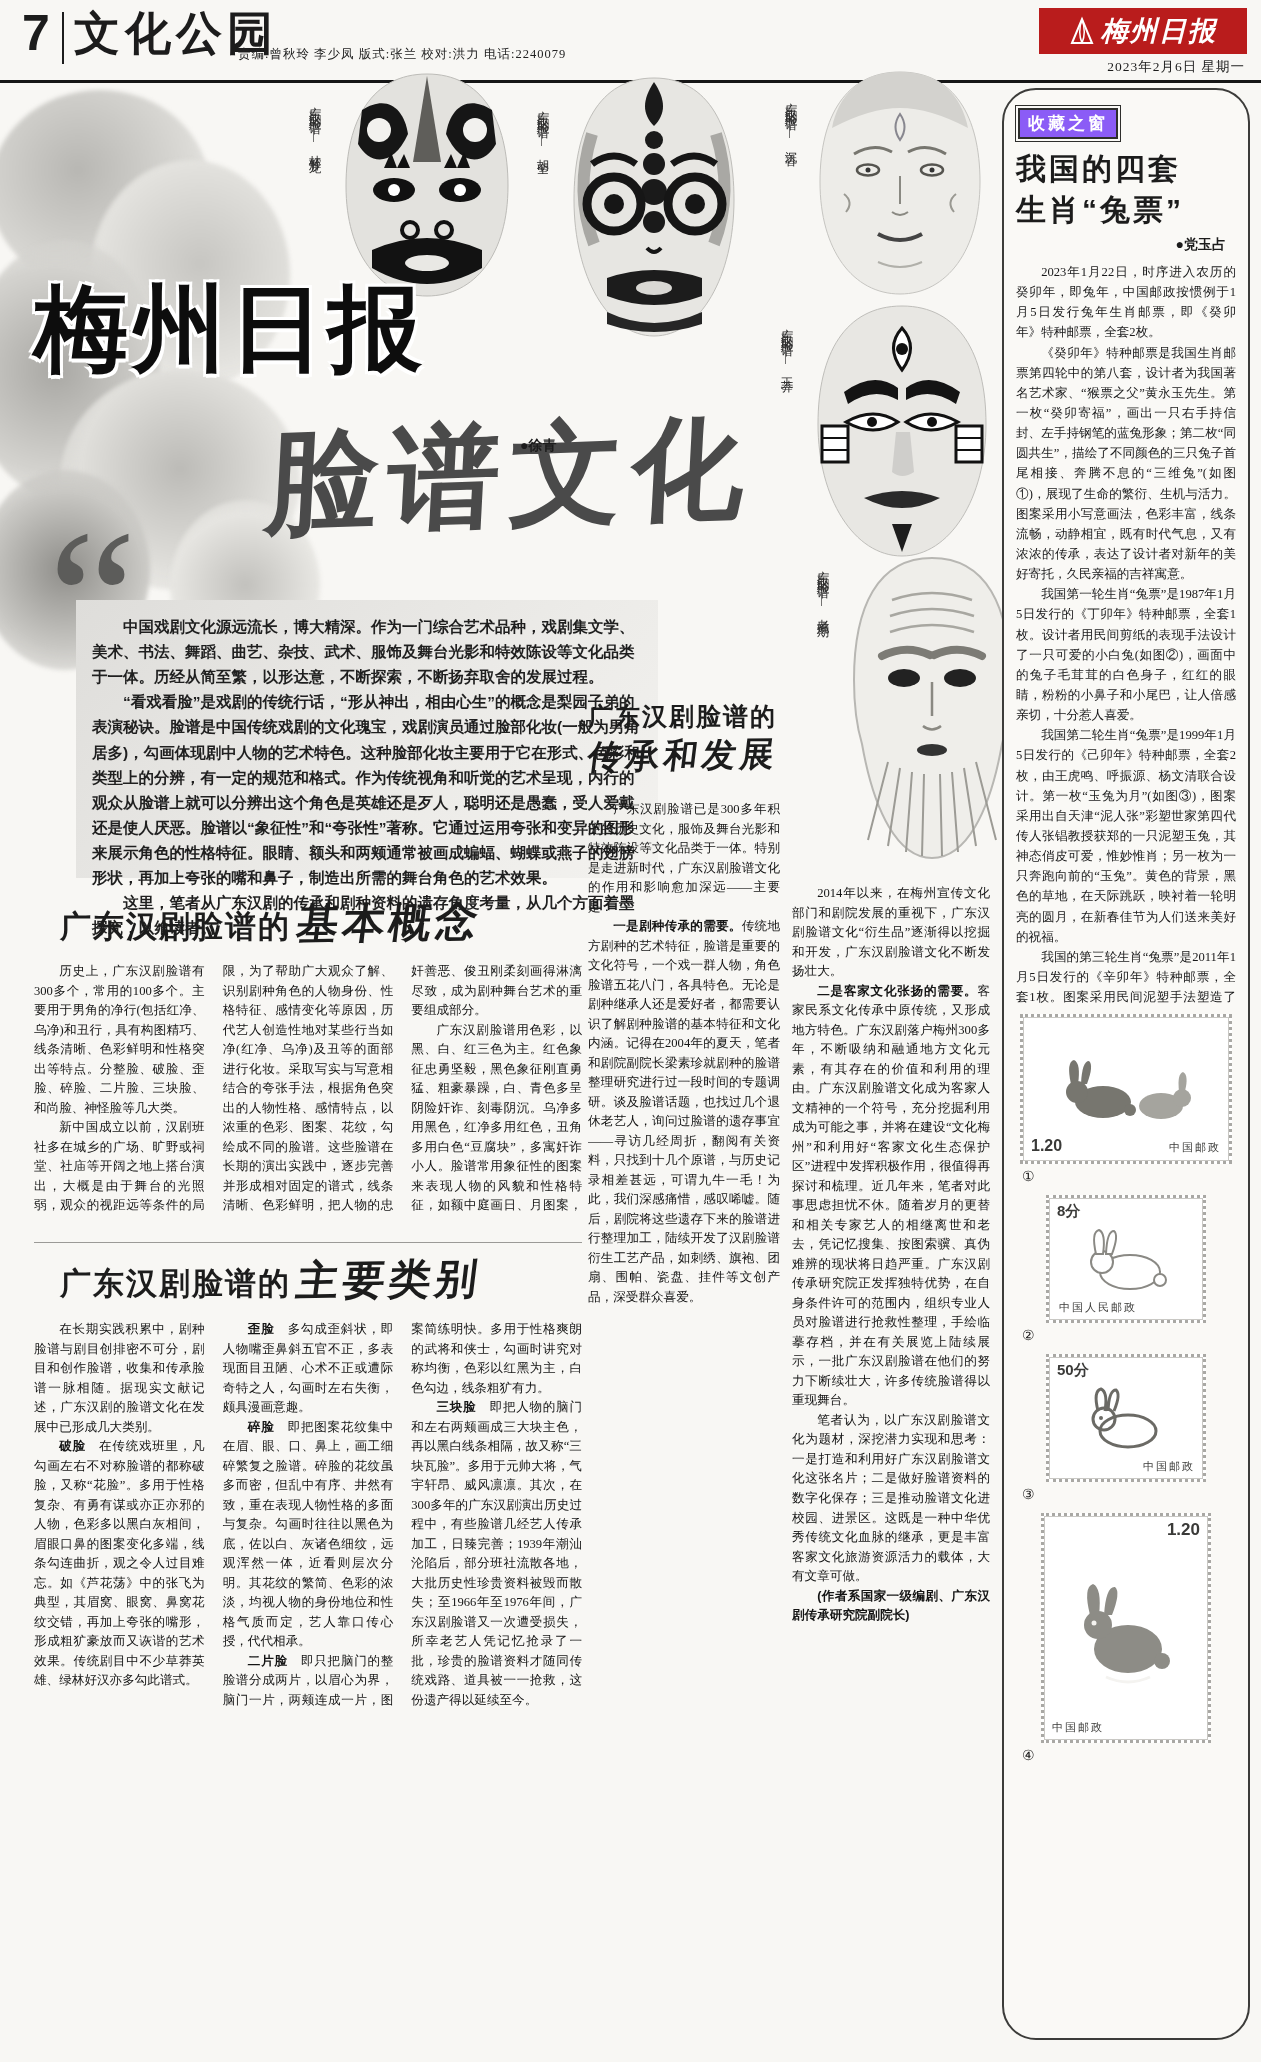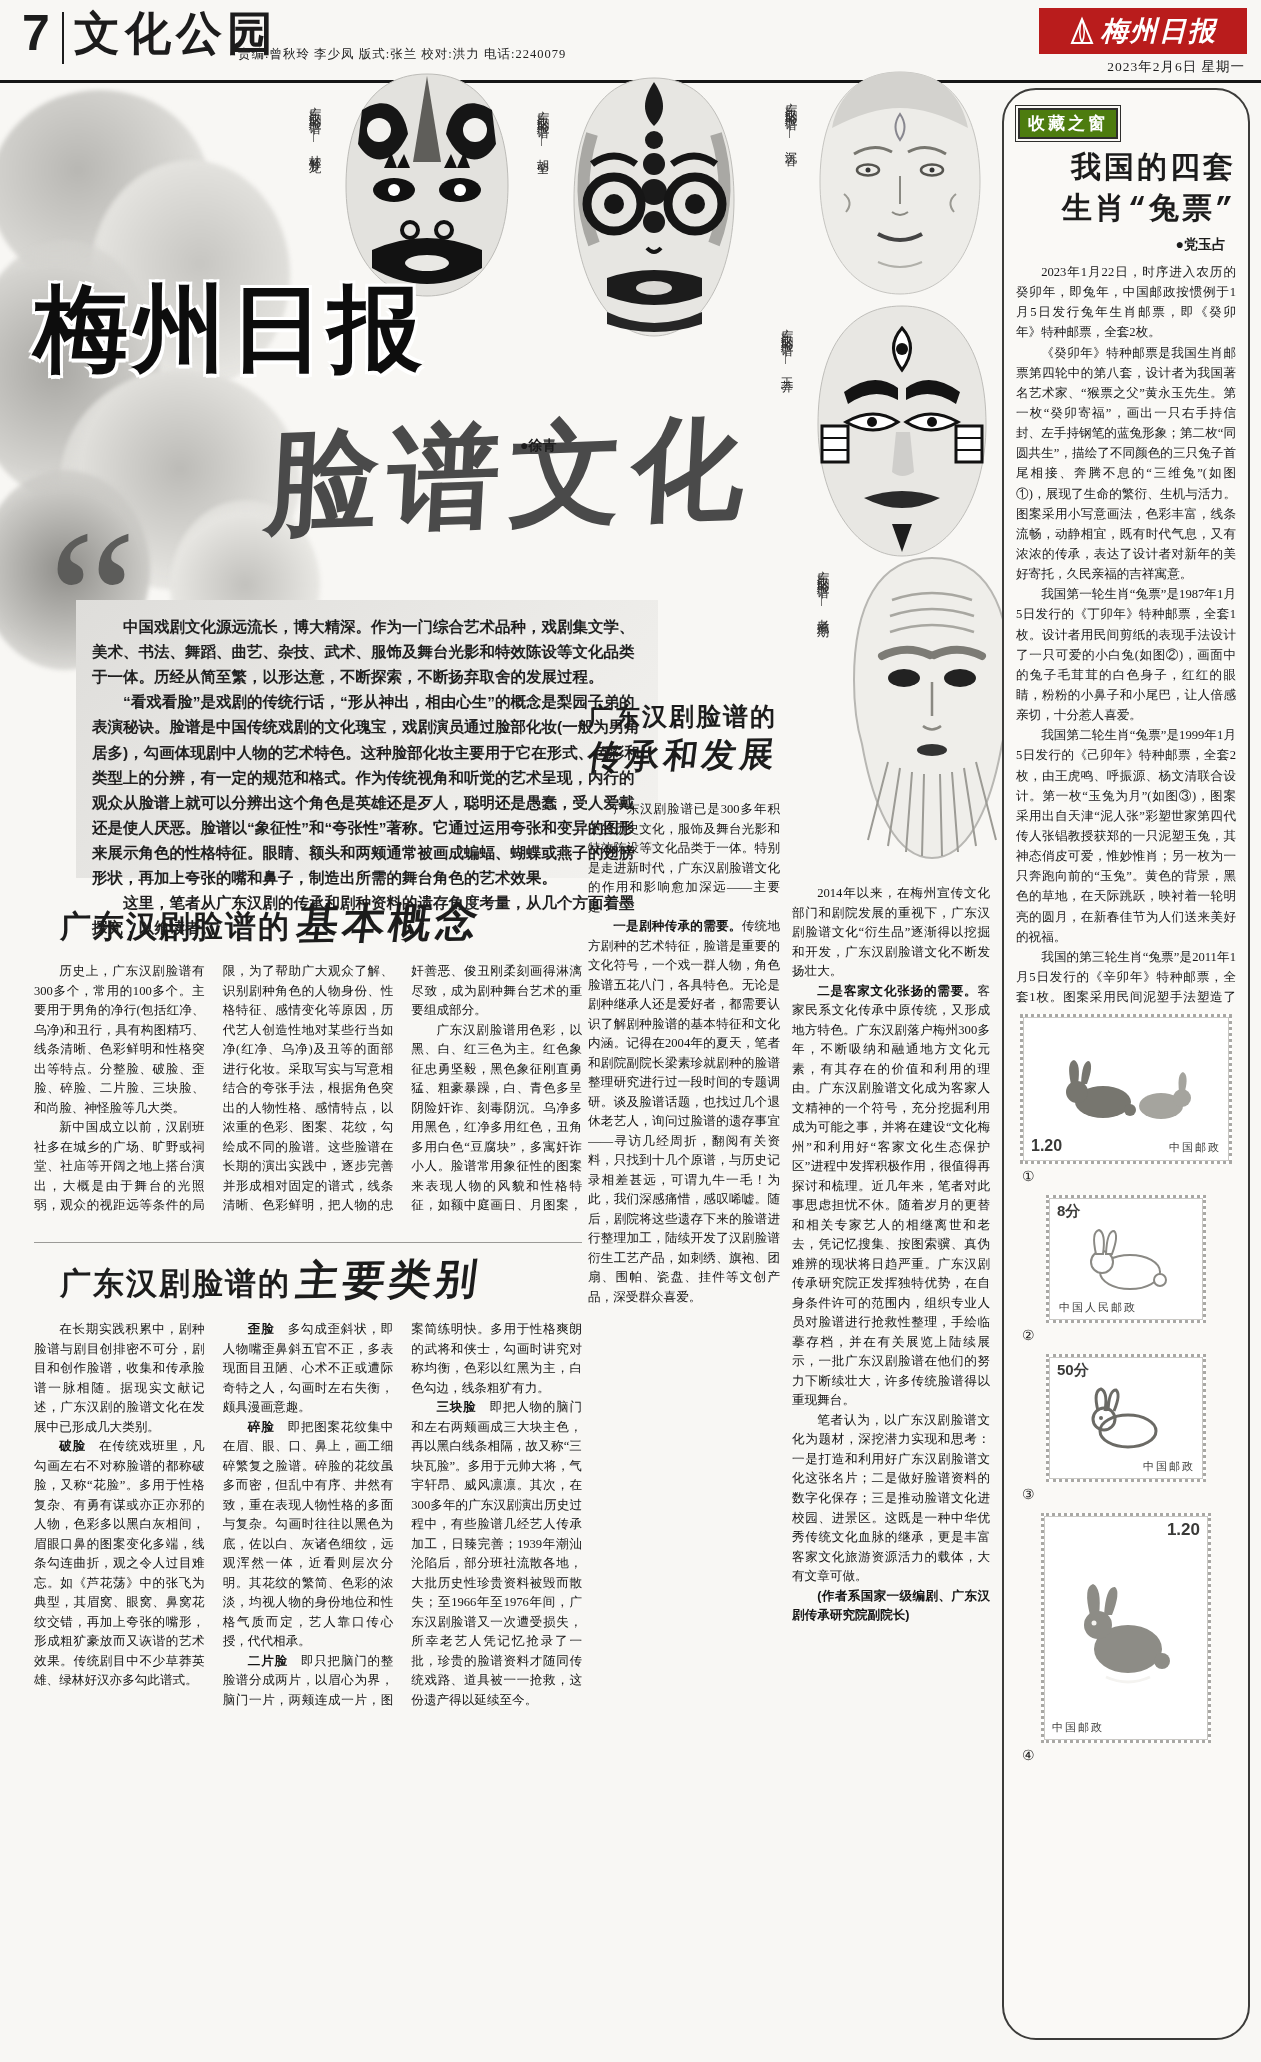--- a/index.html
+++ b/index.html
@@ -43,22 +43,22 @@
   
   .cols3{position:absolute;column-count:3;column-gap:18px;overflow:hidden;}
   .coltxt p{margin:0;text-indent:2em;font-size:12.6px;line-height:1.55;color:#141414;text-align:justify;}
   .coltxt .lead{font-family:"Liberation Sans","DejaVu Sans",sans-serif;font-weight:700;}
   .colblock{position:absolute;overflow:hidden;}
   .note{font-family:"Liberation Sans","DejaVu Sans",sans-serif;font-weight:700;}
   .secrule{position:absolute;left:34px;width:548px;height:1px;background:#9b9a97;}
 
   
   .sidebar{position:absolute;left:1002px;top:88px;width:248px;height:1952px;border:2px solid #3c3c3a;border-radius:34px;background:#faf9f6;box-sizing:border-box;padding:18px 12px 14px 12px;overflow:hidden;}
-  .sb-badge{display:inline-block;border:2px solid #2e2e2c;outline:1px solid #2e2e2c;outline-offset:2px;background:#4d7c0f;color:#fff;font-family:"Liberation Sans",sans-serif;font-weight:700;font-size:17px;letter-spacing:3px;padding:2px 8px;margin-left:2px;}
-  .sb-title{text-align:right;font-size:30px;font-weight:900;letter-spacing:3px;line-height:1.35;margin-top:10px;font-family:Liberation Mono, monospace;}
+  .sb-badge{display:inline-block;border:2px solid #2e2e2c;outline:1px solid #2e2e2c;outline-offset:2px;background:#8b5cf6;color:#fff;font-family:"Liberation Sans",sans-serif;font-weight:700;font-size:17px;letter-spacing:3px;padding:2px 8px;margin-left:2px;}
+  .sb-title{text-align:left;font-size:30px;font-weight:900;letter-spacing:3px;line-height:1.35;margin-top:10px;font-family:Liberation Sans, sans-serif;}
   .sb-byline{text-align:right;font-size:14px;font-weight:700;margin:6px 10px 8px 0;font-family:"Liberation Sans",sans-serif;}
   .sb-text p{margin:0;text-indent:2em;font-size:12.6px;line-height:1.6;text-align:justify;color:#19191a;}
   .stamp{position:relative;margin:10px auto 4px auto;background:#fff;border:3px dotted #a9a8a4;box-shadow:0 0 0 1px #c9c8c4 inset;box-sizing:border-box;padding:6px;}
   .stamp .denom{position:absolute;font-family:"Liberation Sans",sans-serif;font-weight:700;color:#3a3a38;}
   .stamp .country{position:absolute;font-size:11px;letter-spacing:2px;color:#3a3a38;}
   .stamp-num{font-size:14px;margin:0 0 2px 6px;}
 
   .v-mid{display:flex;align-items:center;justify-content:center;height:100%;}
 </style>
 </head>

